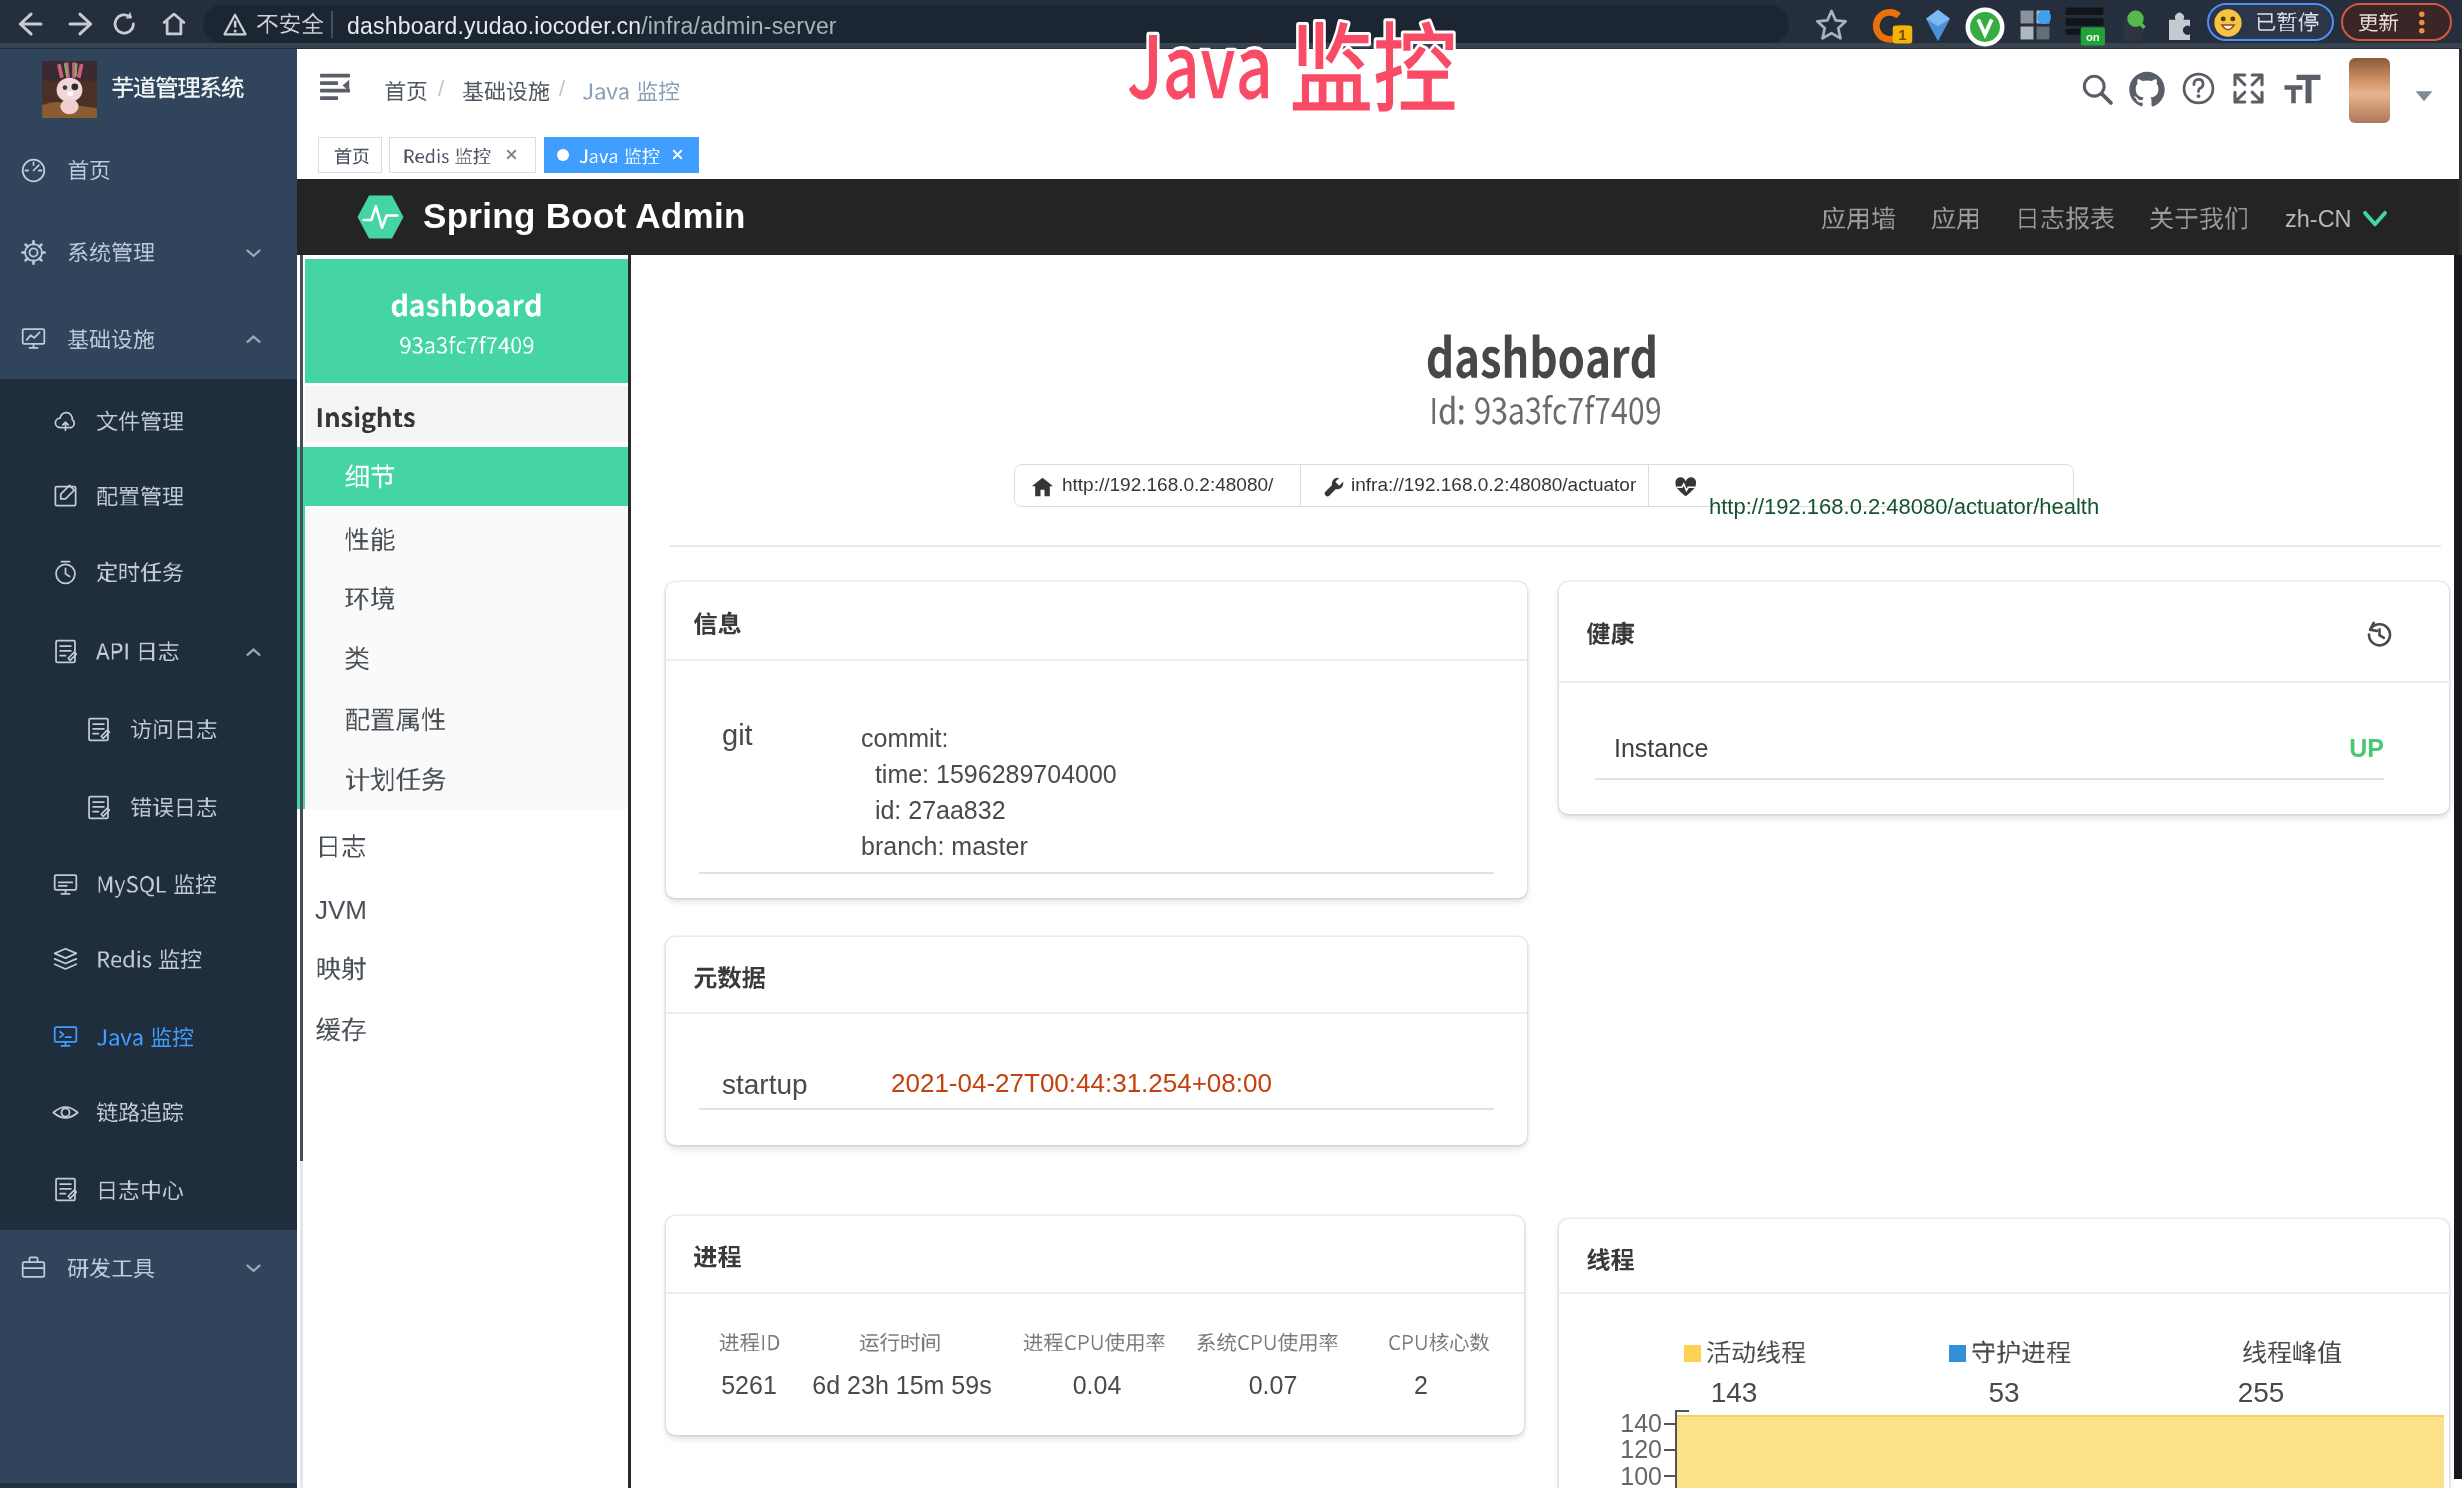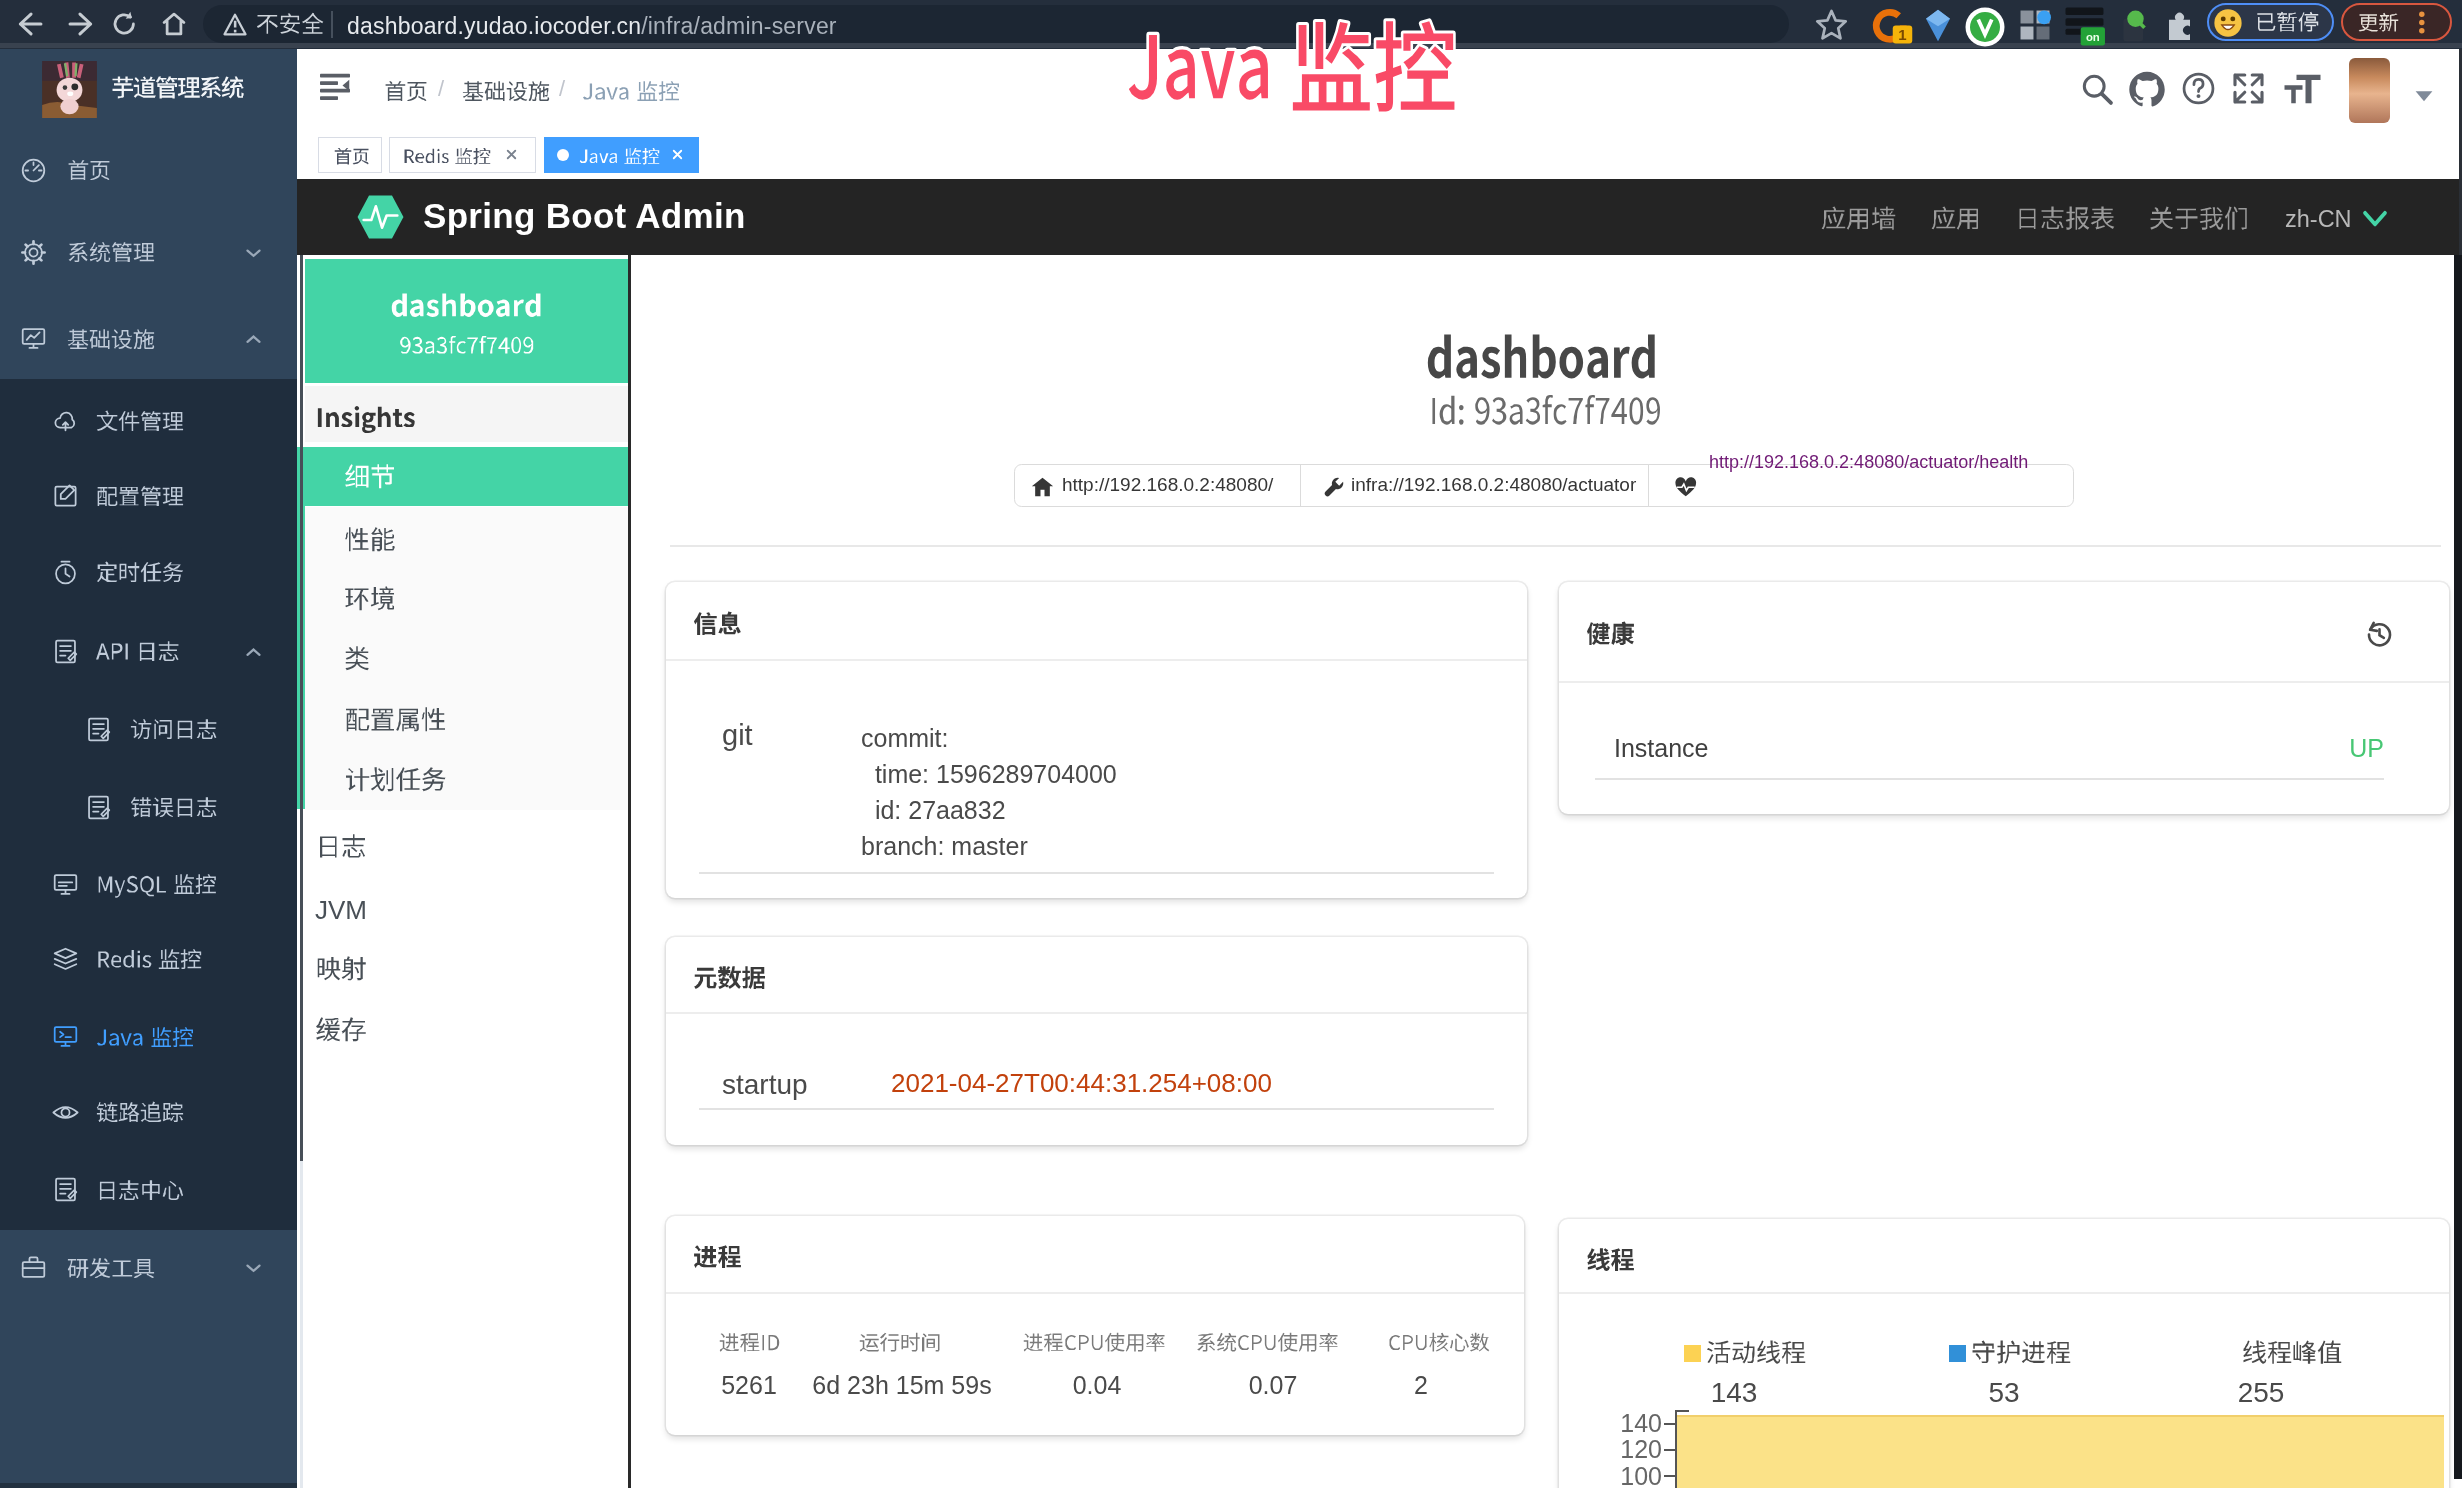--- a/index.html
+++ b/index.html
@@ -387,21 +387,21 @@
   </svg>
 <div style="position:absolute;left:1062px;top:474px;font-size:19px;color:#363636">http://192.168.0.2:48080/</div>
 <svg style="position:absolute;left:1323px;top:476px" width="22" height="22" viewBox="0 0 34 34">
 <path d="M31 9 A9 9 0 0 1 20 20 L10 30 A4 4 0 0 1 4 24 L14 14 A9 9 0 0 1 25 3 L19 9 L25 15 Z" fill="#363636"></path>
   </svg>
 <div style="position:absolute;left:1351px;top:474px;font-size:19px;color:#363636">infra://192.168.0.2:48080/actuator</div>
 <svg style="position:absolute;left:1674px;top:477px" width="23.5" height="20.5" viewBox="0 0 36 32">
 <path d="M18 30 C8 22 2 16 2 10 A8 8 0 0 1 18 7 A8 8 0 0 1 34 10 C34 16 28 22 18 30 Z" fill="#363636"></path>
 <path d="M4 16 H12 L15 11 L19 21 L22 16 H32" stroke="#fff" stroke-width="2.6" fill="none"></path>
   </svg>
-<div style="position:absolute;left:1709px;top:452px;font-size:18px;color:#701a75">http://192.168.0.2:48080/actuator/health</div>
+<div style="position:absolute;left:1709px;top:494px;font-size:22px;color:#14532d">http://192.168.0.2:48080/actuator/health</div>
 <div style="position:absolute;left:670px;top:545px;width:1771px;height:1.5px;background:#e8e8e8"></div>
 <div style="position:absolute;left:666px;top:582px;width:861px;height:316px;background:#fff;border-radius:9px;box-shadow:0 0 0 1.5px rgba(10,10,10,.07),0 3.8px 6px rgba(10,10,10,.12);"></div>
 <svg style="position:absolute;left:693px;top:607px;overflow:visible" width="49" height="34" viewBox="0 -34 64 45">
     <path d="M12 -17H28V-14H12ZM12 -13H28V-10H12ZM14 -1H26V2H14ZM10 -22H31V-19H10ZM12 -8H29V3H25V-5H15V3H12ZM17 -26 21 -27Q21 -26 22 -25Q22 -24 23 -23L19 -22Q19 -22 19 -24Q18 -25 17 -26ZM8 -27 11 -26Q10 -23 9 -21Q7 -18 6 -16Q4 -13 3 -11Q3 -12 2 -12Q2 -13 1 -14Q1 -15 1 -15Q2 -17 3 -18Q5 -20 6 -23Q7 -25 8 -27ZM5 -18 9 -22 9 -22V3H5Z M42 -17V-16H54V-17ZM42 -13V-12H54V-13ZM42 -21V-20H54V-21ZM38 -24H58V-9H38ZM46 -28 51 -27Q50 -26 50 -25Q49 -24 49 -23L45 -24Q45 -25 46 -26Q46 -27 46 -28ZM40 -7H44V-2Q44 -2 44 -1Q45 -1 46 -1Q46 -1 47 -1Q47 -1 48 -1Q49 -1 49 -1Q50 -1 51 -1Q51 -1 52 -1Q52 -1 53 -1Q53 -2 53 -2Q53 -3 54 -5Q54 -4 55 -4Q55 -4 56 -4Q57 -3 57 -3Q57 -1 56 0Q56 1 55 2Q54 2 52 2Q52 2 51 2Q50 2 50 2Q49 2 48 2Q47 2 47 2Q46 2 46 2Q43 2 42 2Q41 2 41 1Q40 -0 40 -2ZM45 -8 48 -9Q49 -9 50 -8Q51 -7 51 -6Q52 -5 52 -4L49 -3Q49 -3 48 -4Q47 -5 47 -6Q46 -7 45 -8ZM56 -6 59 -8Q60 -7 61 -5Q61 -4 62 -3Q62 -2 63 -1L59 1Q59 -0 58 -1Q58 -3 57 -4Q56 -5 56 -6ZM36 -7 39 -6Q39 -5 39 -3Q38 -2 38 -1Q37 0 37 1L33 -0Q34 -1 34 -2Q35 -4 35 -5Q36 -6 36 -7Z" fill="#3a3a3a"></path>
   </svg>
 <div style="position:absolute;left:666px;top:659px;width:861px;height:1.5px;background:#ededed"></div>
 <div style="position:absolute;left:722px;top:719px;font-size:29px;color:#4a4a4a">git</div>
 <div style="position:absolute;left:861px;top:720px;font-size:25px;color:#4a4a4a;line-height:36px">commit:<br>&nbsp;&nbsp;time: 1596289704000<br>&nbsp;&nbsp;id: 27aa832<br>branch: master</div>
 <div style="position:absolute;left:699px;top:872px;width:795px;height:1.5px;background:#e2e2e2"></div>
 <div style="position:absolute;left:1559px;top:582px;width:890px;height:232px;background:#fff;border-radius:9px;box-shadow:0 0 0 1.5px rgba(10,10,10,.07),0 3.8px 6px rgba(10,10,10,.12);"></div>
@@ -410,21 +410,21 @@
   </svg>
 <svg style="position:absolute;left:2365px;top:620px" width="29" height="29" viewBox="0 0 40 40">
     <g stroke="#4a4a4a" stroke-width="3.6" fill="none" stroke-linecap="round">
       <path d="M7.5 13 A14.5 14.5 0 1 1 5.5 20"></path>
       <path d="M12 4 L7 13.5 L16.5 15" stroke-linejoin="round"></path>
       <path d="M20 13 V21 L26 24.5"></path>
     </g>
   </svg>
 <div style="position:absolute;left:1559px;top:681px;width:890px;height:1.5px;background:#ededed"></div>
 <div style="position:absolute;left:1614px;top:734px;font-size:25px;font-weight:normal;color:#404040">Instance</div>
-<div style="position:absolute;left:2384px;top:734px;font-size:25px;font-weight:normal;color:#48c774;transform:translateX(-100%)">UP</div>
+<div style="position:absolute;left:2384px;top:734px;font-size:25px;font-weight:bold;color:#48c774;transform:translateX(-100%)">UP</div>
 <div style="position:absolute;left:1595px;top:778px;width:789px;height:1.5px;background:#e2e2e2"></div>
 <div style="position:absolute;left:666px;top:937px;width:861px;height:208px;background:#fff;border-radius:9px;box-shadow:0 0 0 1.5px rgba(10,10,10,.07),0 3.8px 6px rgba(10,10,10,.12);"></div>
 <svg style="position:absolute;left:693px;top:961px;overflow:visible" width="73" height="34" viewBox="0 -34 96 45">
     <path d="M18 -14H22V-3Q22 -2 22 -2Q22 -1 23 -1Q23 -1 24 -1Q24 -1 25 -1Q25 -1 25 -1Q26 -1 26 -1Q27 -1 27 -2Q27 -2 27 -3Q27 -4 27 -7Q28 -6 29 -6Q29 -6 30 -6Q30 -5 31 -5Q31 -2 30 -1Q30 1 29 2Q28 2 26 2Q26 2 26 2Q25 2 24 2Q24 2 23 2Q23 2 22 2Q21 2 20 2Q19 1 18 0Q18 -1 18 -3ZM2 -16H30V-13H2ZM5 -25H27V-21H5ZM9 -13H13Q13 -11 13 -8Q12 -6 11 -4Q10 -2 8 -0Q6 2 3 3Q3 2 2 1Q2 0 1 -0Q4 -1 5 -3Q7 -4 7 -6Q8 -7 9 -9Q9 -11 9 -13Z M34 -11H46V-8H34ZM33 -22H49V-18H33ZM46 -27 49 -26Q48 -24 47 -23Q47 -22 46 -22L43 -23Q44 -23 44 -24Q45 -25 45 -25Q45 -26 46 -27ZM39 -27H43V-13H39ZM34 -26 37 -27Q38 -26 38 -25Q39 -24 39 -23L36 -21Q36 -22 35 -23Q35 -25 34 -26ZM40 -20 42 -19Q41 -18 40 -16Q39 -15 37 -14Q36 -13 35 -12Q34 -13 34 -13Q33 -14 33 -15Q34 -15 35 -16Q37 -17 38 -18Q39 -19 40 -20ZM43 -19Q43 -19 44 -19Q45 -18 45 -18Q46 -17 47 -17Q48 -16 48 -16L46 -14Q46 -14 45 -15Q44 -15 44 -16Q43 -16 42 -17Q41 -18 41 -18ZM51 -21H63V-18H51ZM52 -27 55 -27Q55 -23 54 -20Q53 -17 52 -15Q51 -12 50 -10Q49 -10 49 -11Q48 -11 48 -12Q47 -12 47 -13Q48 -14 49 -17Q50 -19 51 -22Q51 -24 52 -27ZM57 -19 61 -19Q60 -13 59 -9Q57 -5 55 -2Q52 1 48 3Q48 3 48 2Q47 1 47 1Q47 0 46 -0Q50 -2 52 -4Q54 -7 56 -11Q57 -14 57 -19ZM53 -18Q54 -14 55 -11Q57 -7 59 -5Q61 -2 63 -0Q63 0 62 1Q61 2 61 3Q58 1 56 -2Q54 -5 52 -9Q51 -13 50 -18ZM35 -5 37 -7Q39 -6 40 -5Q42 -4 44 -3Q46 -2 47 -2L45 1Q43 -0 42 -1Q40 -2 38 -3Q36 -4 35 -5ZM45 -11H46L46 -11L48 -10Q47 -6 45 -4Q43 -1 41 0Q38 2 35 3Q34 2 34 1Q33 0 33 -0Q36 -1 38 -2Q41 -3 43 -5Q44 -7 45 -10ZM35 -5Q35 -6 36 -7Q37 -8 38 -10Q38 -11 39 -13L42 -12Q42 -11 41 -9Q40 -8 39 -6Q39 -5 38 -4Z M78 -26H94V-17H78V-20H90V-23H78ZM76 -26H80V-16Q80 -14 80 -12Q80 -9 79 -6Q79 -4 78 -1Q77 1 76 3Q76 3 75 2Q74 2 74 1Q73 1 73 1Q74 -1 75 -3Q75 -5 76 -8Q76 -10 76 -12Q76 -14 76 -16ZM78 -14H95V-11H78ZM81 -1H92V2H81ZM85 -17H88V-6H85ZM80 -7H94V3H91V-4H83V3H80ZM65 -11Q67 -11 69 -12Q72 -13 75 -14L75 -10Q73 -9 70 -9Q68 -8 66 -7ZM65 -21H75V-18H65ZM69 -27H72V-2Q72 -0 72 0Q72 1 71 2Q70 2 69 2Q68 2 66 2Q66 2 66 1Q66 -0 65 -1Q66 -1 67 -1Q68 -1 68 -1Q68 -1 68 -1Q69 -1 69 -2Z" fill="#3a3a3a"></path>
   </svg>
 <div style="position:absolute;left:666px;top:1012px;width:861px;height:1.5px;background:#ededed"></div>
 <div style="position:absolute;left:722px;top:1069px;font-size:28px;color:#4a4a4a">startup</div>
 <div style="position:absolute;left:891px;top:1068px;font-size:26px;color:#c2410c">2021-04-27T00:44:31.254+08:00</div>
 <div style="position:absolute;left:699px;top:1108px;width:795px;height:1.5px;background:#e2e2e2"></div>
 <div style="position:absolute;left:666px;top:1216px;width:858px;height:219px;background:#fff;border-radius:9px;box-shadow:0 0 0 1.5px rgba(10,10,10,.07),0 3.8px 6px rgba(10,10,10,.12);"></div>

